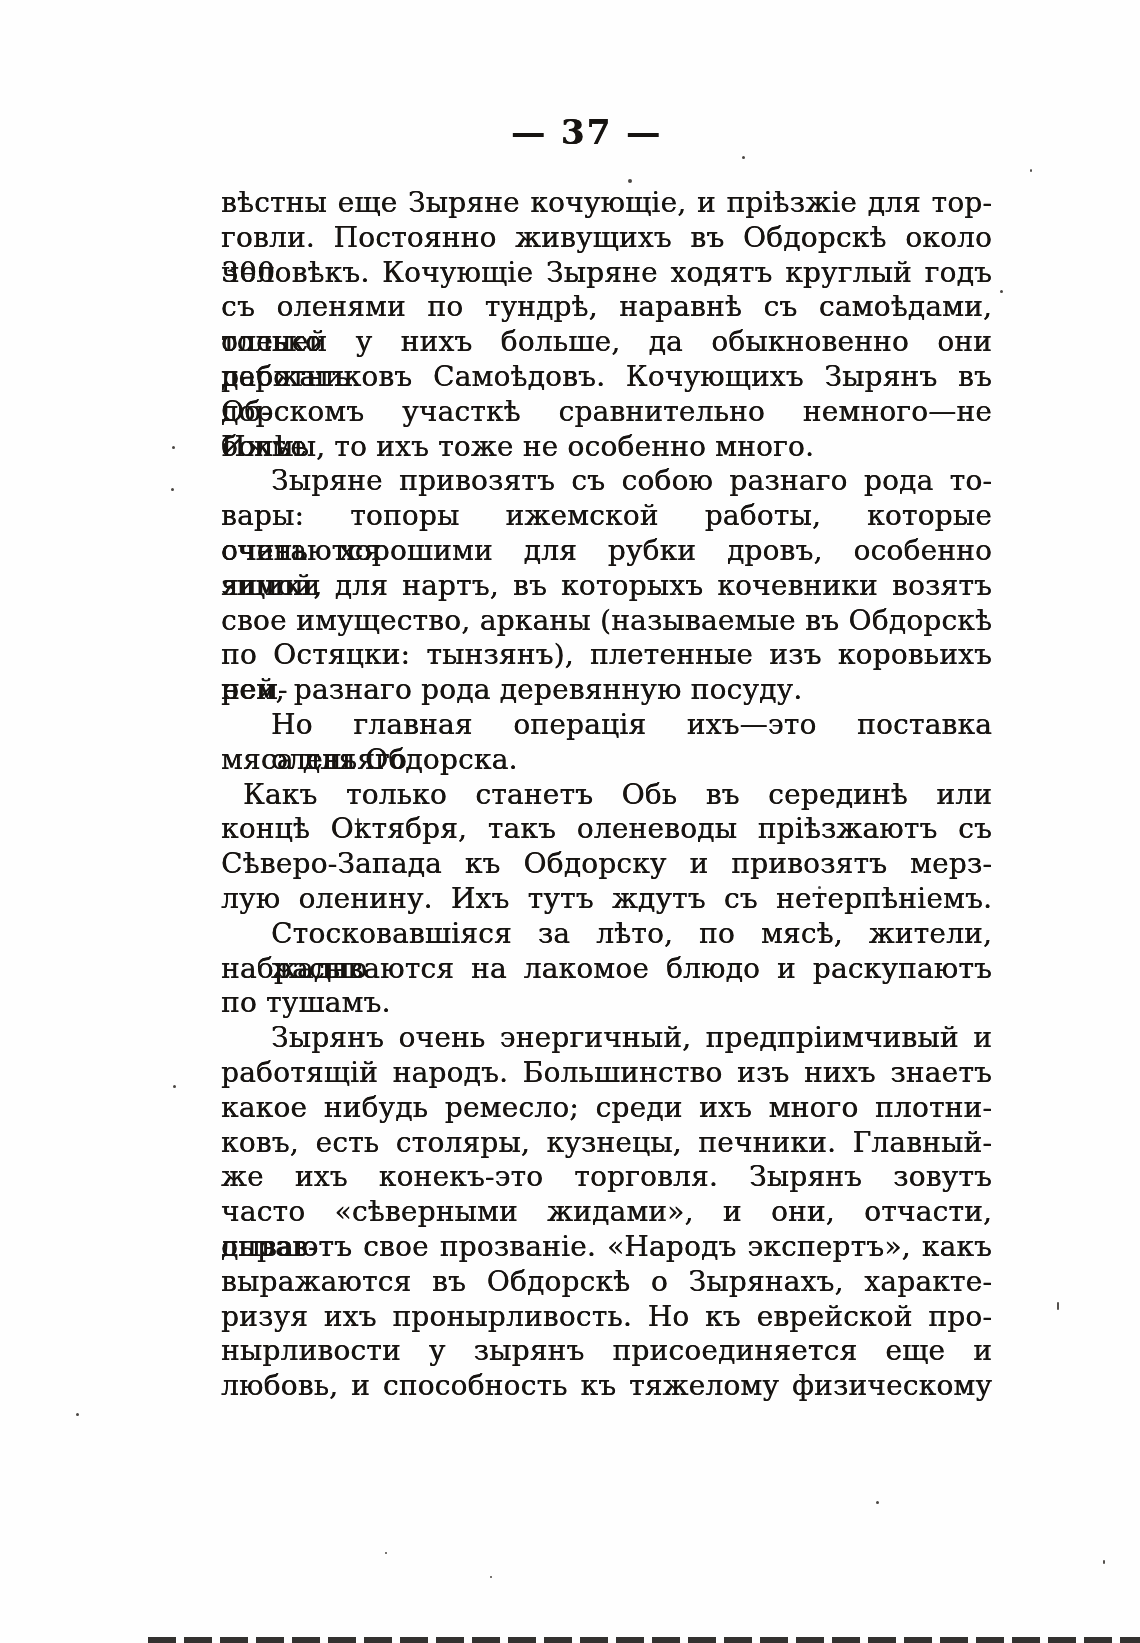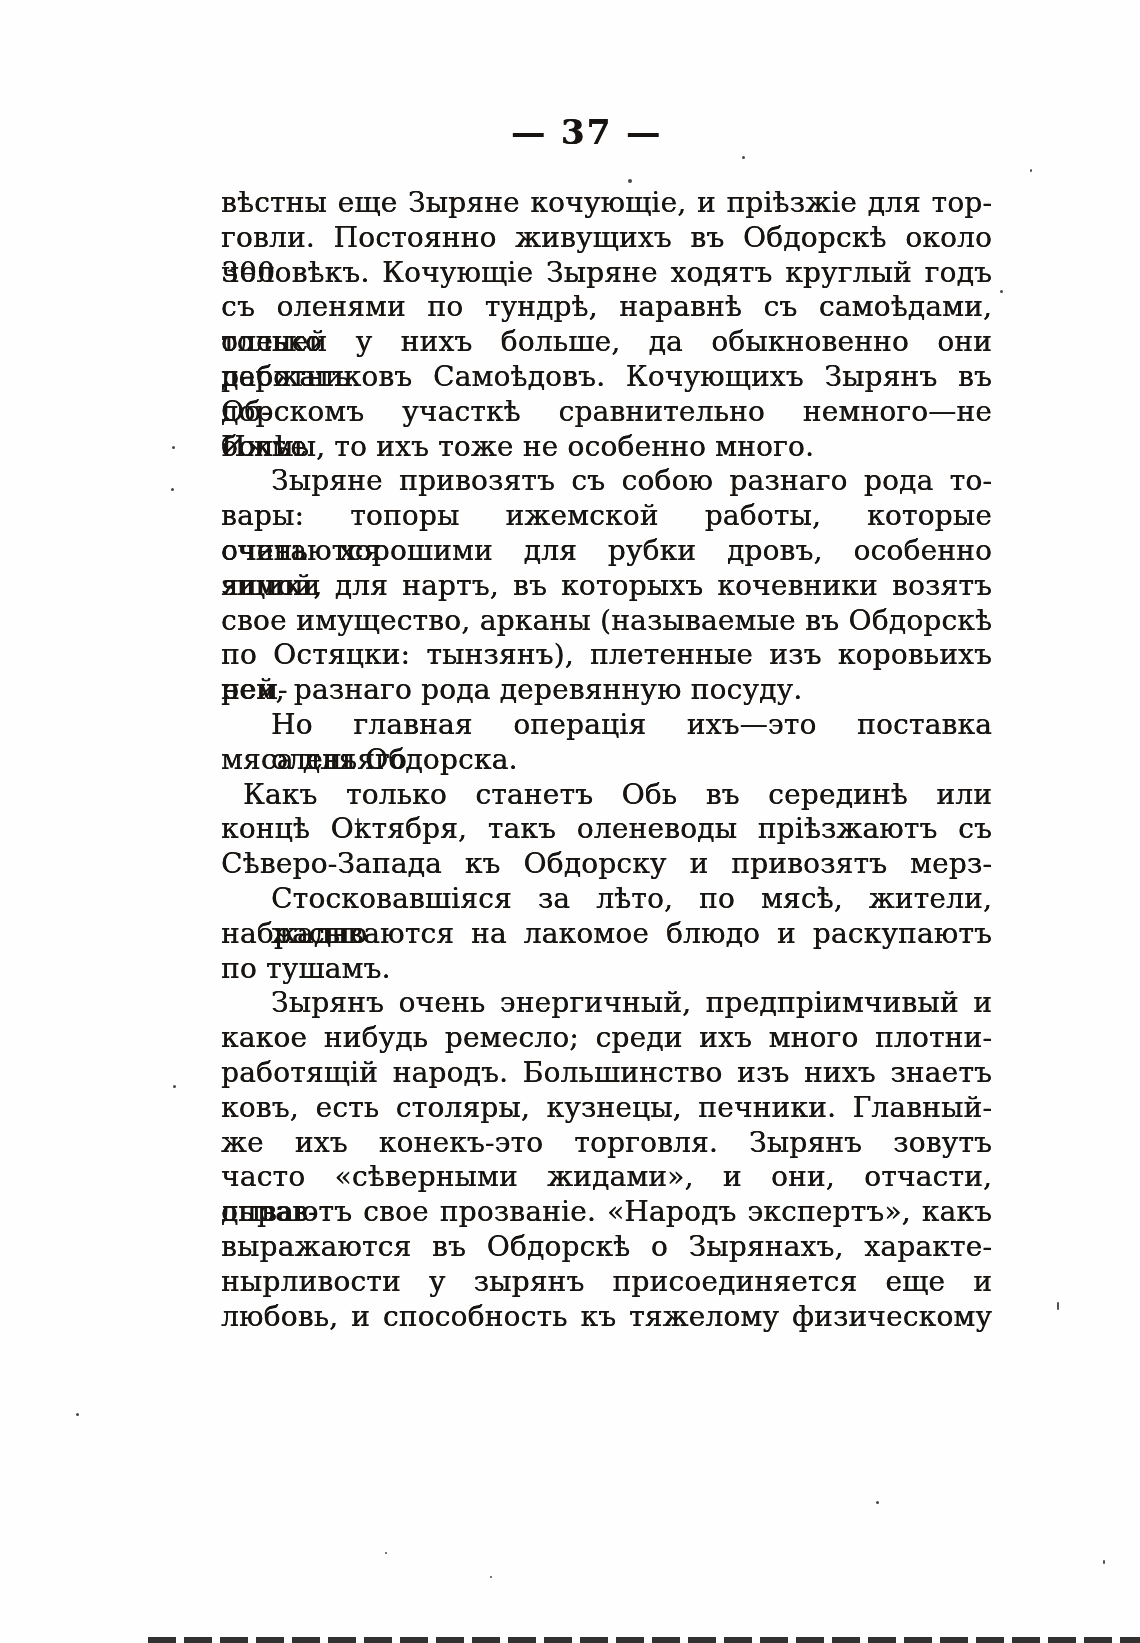--- a/index.html
+++ b/index.html
@@ -95,31 +95,33 @@
     <div class="ln">очень хорошими для рубки дровъ, особенно зимой,</div>
     <div class="ln">ящики для нартъ, въ которыхъ кочевники возятъ</div>
     <div class="ln">свое имущество, арканы (называемые въ Обдорскѣ</div>
     <div class="ln">по Остяцки: тынзянъ), плетенные изъ коровьихъ рем-</div>
     <div class="ln end">ней, разнаго рода деревянную посуду.</div>
     <div class="ln ind">Но главная операція ихъ—это поставка оленьяго</div>
     <div class="ln end">мяса для Обдорска.</div>
     <div class="ln ind-sm">Какъ только станетъ Обь въ серединѣ или</div>
     <div class="ln">концѣ Октября, такъ оленеводы пріѣзжаютъ съ</div>
     <div class="ln">Сѣверо-Запада къ Обдорску и привозятъ мерз-</div>
+    <div class="ln">лую оленину. Ихъ тутъ ждутъ съ нетерпѣніемъ.</div>
     <div class="ln ind">Стосковавшіяся за лѣто, по мясѣ, жители, жадно</div>
     <div class="ln">набрасываются на лакомое блюдо и раскупаютъ</div>
     <div class="ln end">по тушамъ.</div>
     <div class="ln ind">Зырянъ очень энергичный, предпріимчивый и</div>
+    <div class="ln">работящій народъ. Большинство изъ нихъ знаетъ</div>
     <div class="ln">какое нибудь ремесло; среди ихъ много плотни-</div>
-    <div class="ln">работящій народъ. Большинство изъ нихъ знаетъ</div>
     <div class="ln">ковъ, есть столяры, кузнецы, печники. Главный-</div>
     <div class="ln">же ихъ конекъ-это торговля. Зырянъ зовутъ</div>
     <div class="ln">часто «сѣверными жидами», и они, отчасти, оправ-</div>
     <div class="ln">дываютъ свое прозваніе. «Народъ экспертъ», какъ</div>
     <div class="ln">выражаются въ Обдорскѣ о Зырянахъ, характе-</div>
+    <div class="ln">ризуя ихъ пронырливость. Но къ еврейской про-</div>
     <div class="ln">нырливости у зырянъ присоединяется еще и</div>
     <div class="ln">любовь, и способность къ тяжелому физическому</div>
   </div>
 
   <div class="speck" style="left:628px; top:179px; width:4px; height:4px;"></div>
   <div class="speck" style="left:742px; top:156px; width:3px; height:3px;"></div>
   <div class="speck" style="left:1030px; top:169px; width:2px; height:3px;"></div>
   <div class="speck" style="left:1000px; top:290px; width:3px; height:3px;"></div>
   <div class="speck" style="left:172px; top:446px; width:3px; height:3px;"></div>
   <div class="speck" style="left:171px; top:488px; width:3px; height:3px;"></div>

